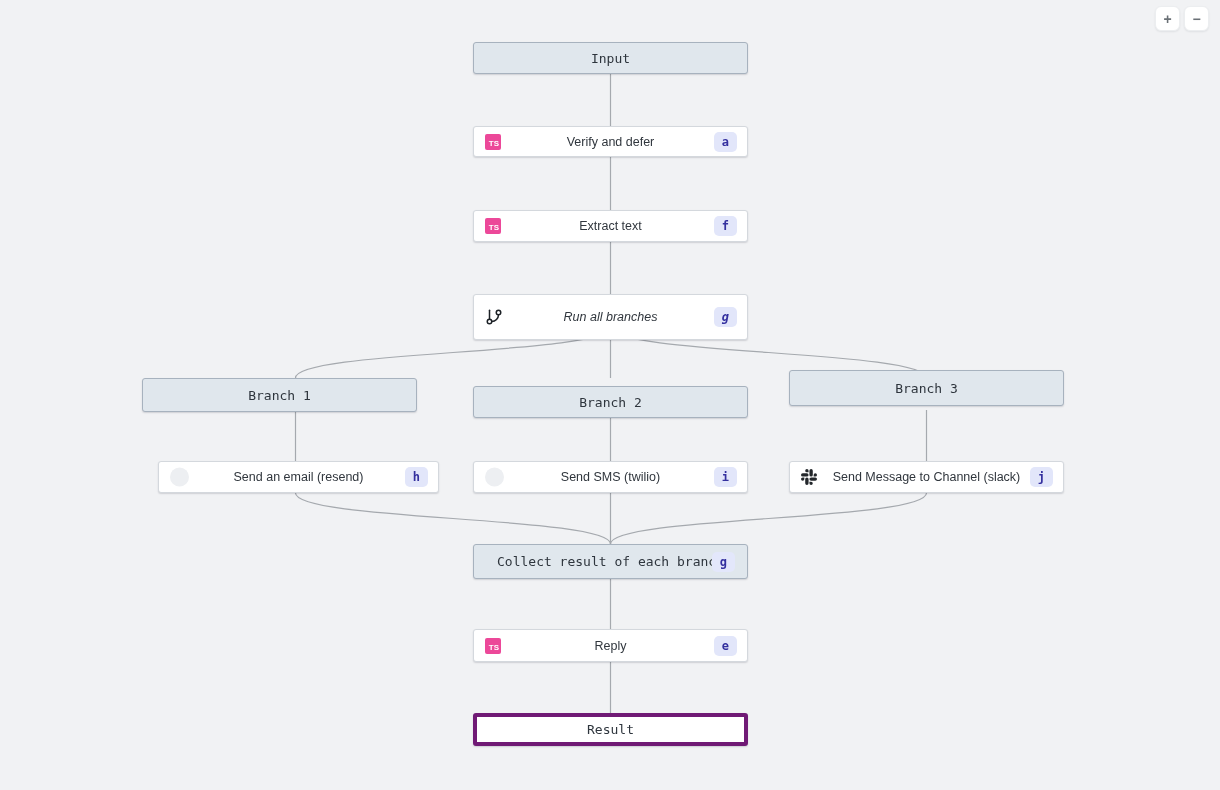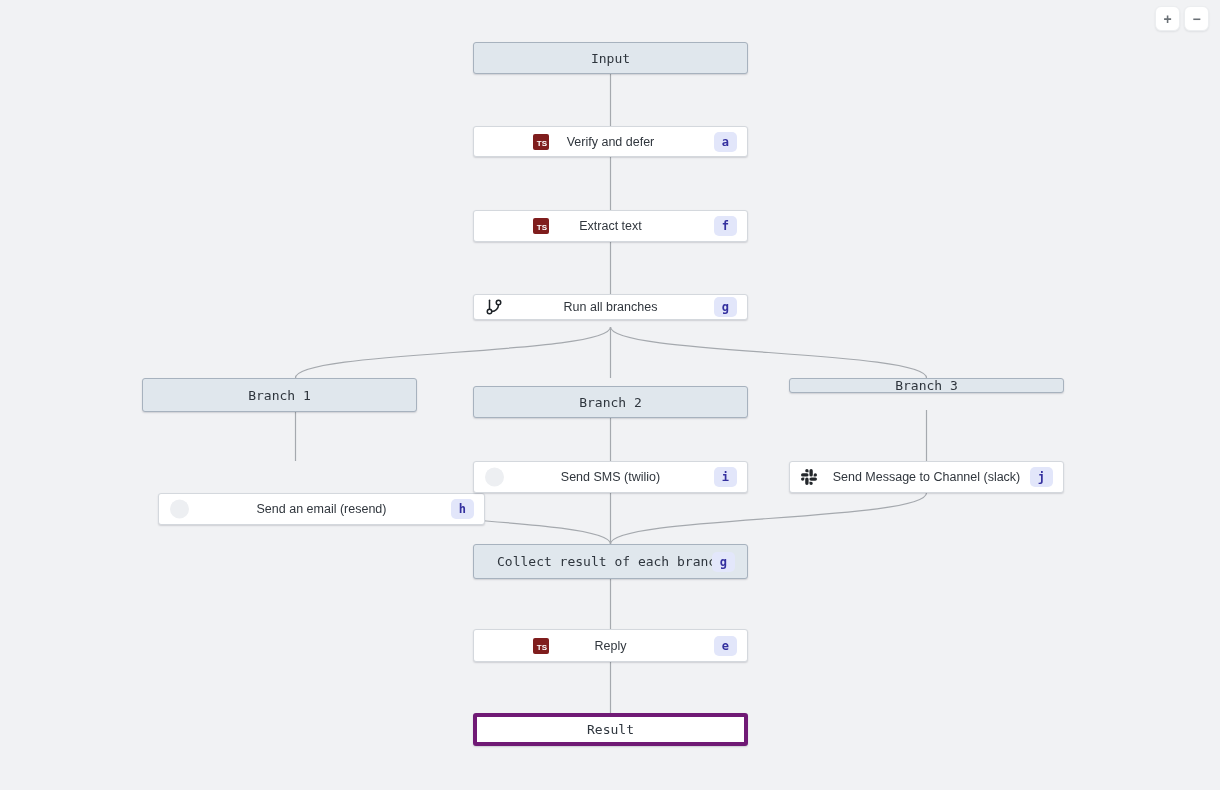--- a/index.html
+++ b/index.html
@@ -38,24 +38,24 @@
     display:flex;align-items:center;justify-content:center;
   }
   .badge{
     position:absolute;right:10px;top:50%;transform:translateY(-50%);
     background:#e2e6fa;color:#34309f;border-radius:5px;
     font-family:"DejaVu Sans Mono", monospace;font-weight:bold;font-size:12px;
     padding:2px 8px;line-height:16px;
   }
   .node.header .badge{background:#e3e7fb;right:12px;}
   .ts-icon{
-    width:16px;height:16px;background:#7f1d1d;border-radius:2px;
+    width:16px;height:16px;background:#ec4899;border-radius:2px;
     display:flex;align-items:flex-end;justify-content:flex-end;
     color:#fff;font-family:"Liberation Sans", sans-serif;
-    font-weight:bold;font-size:8px;padding:0;line-height:1;margin-left:48px;
+    font-weight:bold;font-size:8px;padding:0;line-height:1;
   }
   .ts-icon span{margin:0 2px 2px 0;}
   .faint-icon{
     width:19px;height:19px;border-radius:50%;background:#edeff2;
   }
   .zoom-controls{position:absolute;top:6px;right:11px;z-index:5;display:flex;gap:4px;}
   .zoom-btn{
     width:23px;height:23px;background:#ffffff;border:1px solid #eceef0;border-radius:6px;
     box-shadow:0 1px 2px rgba(16,24,40,.08);
     display:flex;align-items:center;justify-content:center;
@@ -99,42 +99,42 @@
       </div>
       <div class="node step" style="left: 473px; top: 210px; width: 275px; height: 32px;">
         <span class="icon-slot">
           <span class="ts-icon">
             <span>TS</span>
           </span>
         </span>
         <span class="label">Extract text</span>
         <span class="badge">f</span>
       </div>
-      <div class="node step" style="left: 473px; top: 294px; width: 275px; height: 26px;">
+      <div class="node step" style="left: 473px; top: 294px; width: 275px; height: 46px; font-style: italic;">
         <span class="icon-slot">
           <svg width="18" height="18" viewBox="0 0 24 24" fill="none" stroke="#1c2126" stroke-width="2" stroke-linecap="round" stroke-linejoin="round">
             <line x1="6" y1="3" x2="6" y2="15"></line>
             <circle cx="18" cy="6" r="3"></circle>
             <circle cx="6" cy="18" r="3"></circle>
             <path d="M18 9a9 9 0 0 1-9 9"></path>
           </svg>
         </span>
         <span class="label">Run all branches</span>
         <span class="badge">g</span>
       </div>
       <div class="node header" style="left: 142px; top: 378px; width: 275px; height: 34px;">
         <span class="label">Branch 1</span>
       </div>
       <div class="node header" style="left: 473px; top: 378px; width: 275px; height: 32px; margin-top: 8px;">
         <span class="label">Branch 2</span>
       </div>
-      <div class="node header" style="left: 789px; top: 378px; width: 275px; height: 15px;">
+      <div class="node header" style="left: 789px; top: 370px; width: 275px; height: 36px;">
         <span class="label">Branch 3</span>
       </div>
-      <div class="node step" style="left: 158px; top: 461px; width: 327px; height: 32px; margin-top: 32px;">
+      <div class="node step" style="left: 158px; top: 461px; width: 281px; height: 32px;">
         <span class="icon-slot">
           <span class="faint-icon"></span>
         </span>
         <span class="label">Send an email (resend)</span>
         <span class="badge">h</span>
       </div>
       <div class="node step" style="left: 473px; top: 461px; width: 275px; height: 32px;">
         <span class="icon-slot">
           <span class="faint-icon"></span>
         </span>

